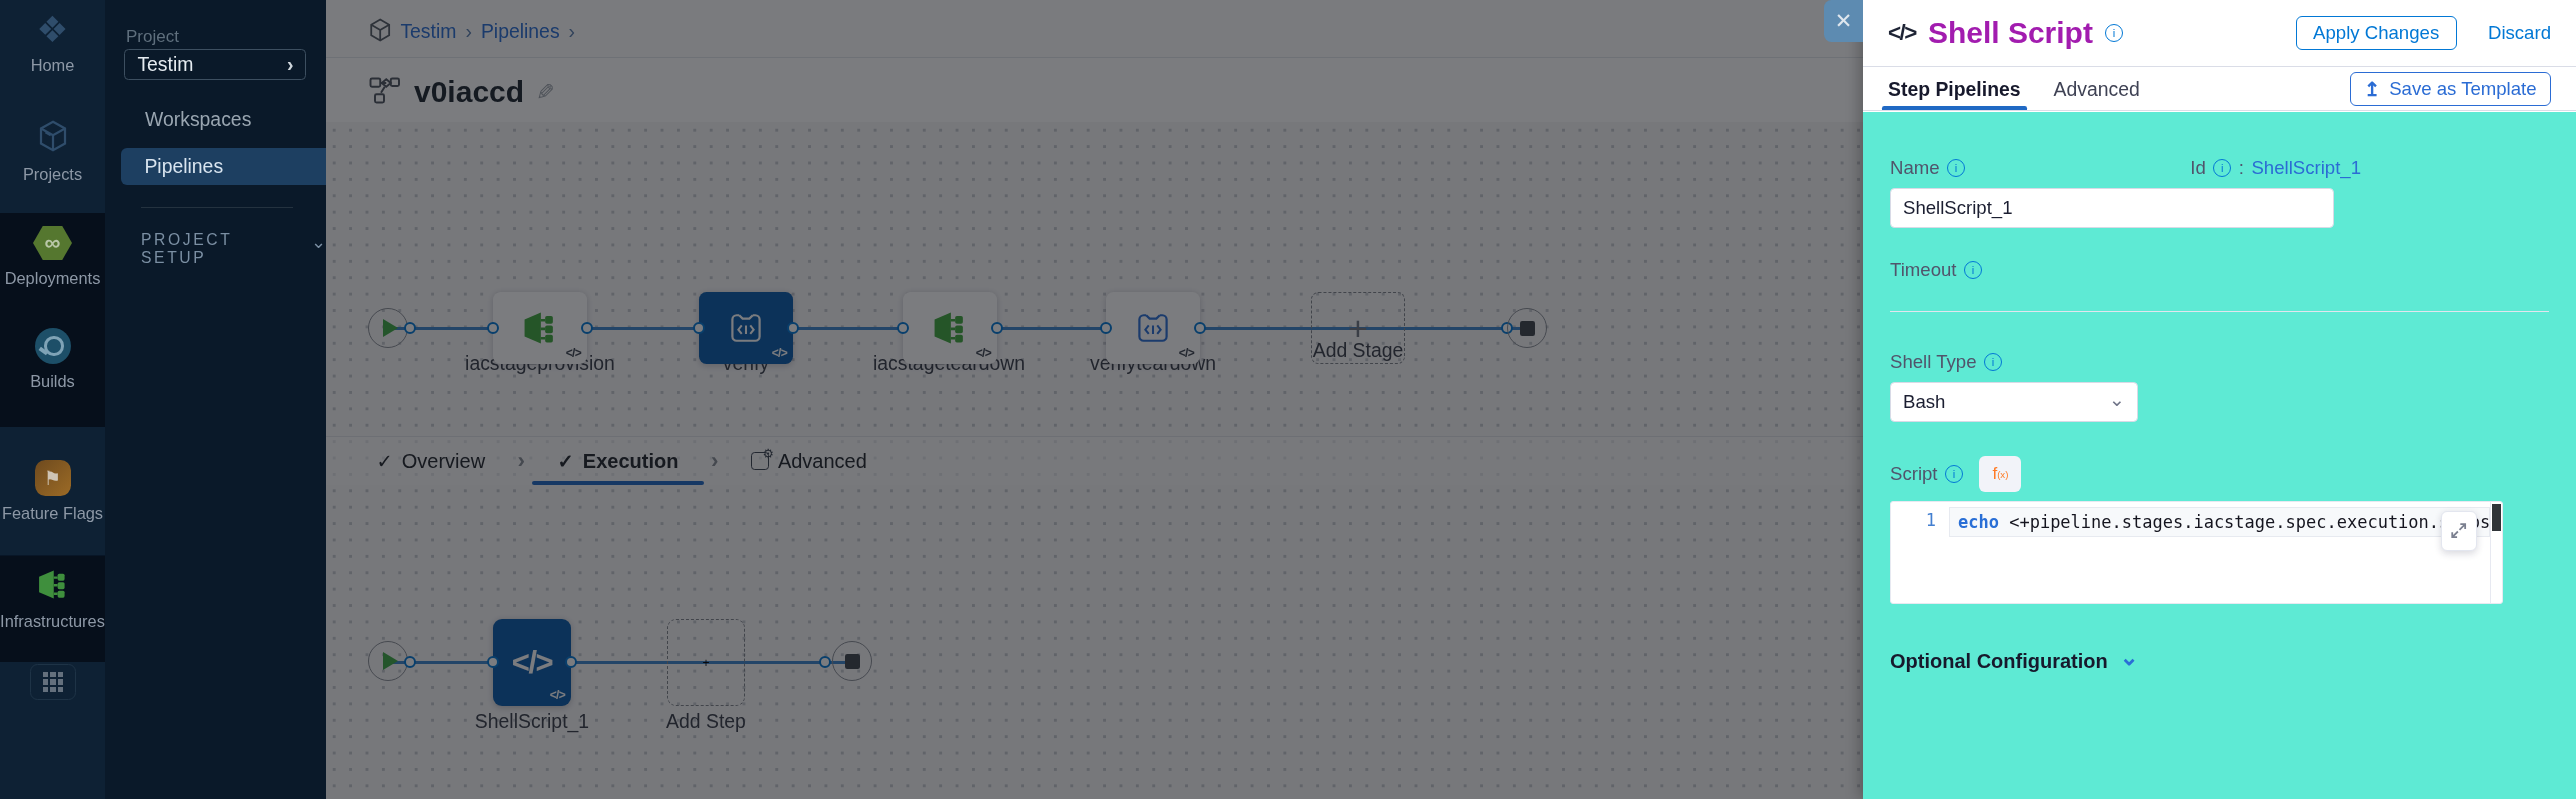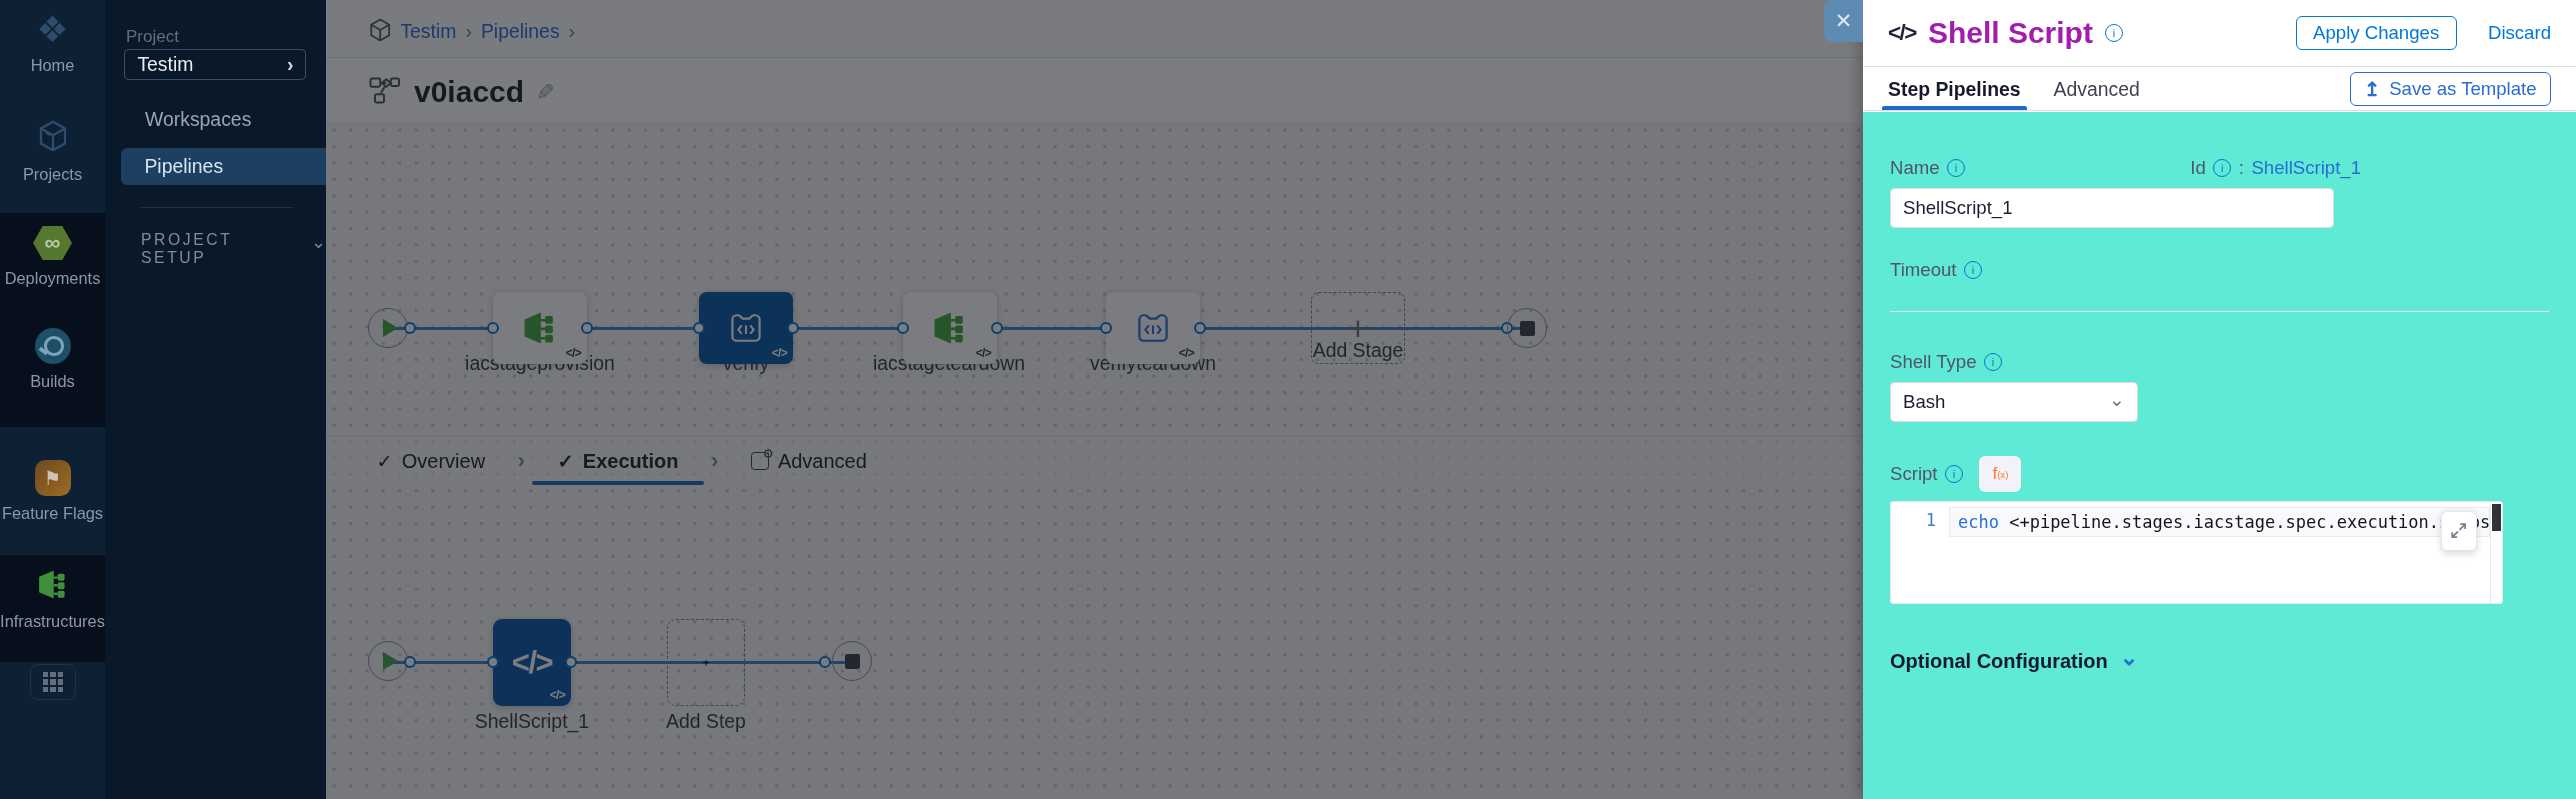--- a/index.html
+++ b/index.html
@@ -122,21 +122,21 @@
   .selbox { margin-top:9px; width:248px; height:40px; border:0.7px solid #d8dae6; border-radius:4.5px; background:#fff; display:flex; align-items:center; justify-content:space-between; padding:0 12px; cursor:pointer; }
   .selbox .val { font-size:18.6px; color:#1b1e31; }
   .selbox .chev { font-size:19.4px; color:#707488; margin-top:-6px; }
   .scriptrow { margin-top:34px; display:flex; align-items:center; gap:16.4px; }
   .fxbtn { width:42px; height:36px; background:#f2f3f9; border-radius:6px; display:flex; align-items:center; justify-content:center; color:#ff7b26; font-size:17px; cursor:pointer; }
   .fxbtn sub { font-size:9.7px; }
   .editor { position:relative; margin-top:9px; width:613px; height:103px; background:#fff; border:0.7px solid #e7e9f1; border-radius:3px; }
   .gutter { position:absolute; left:0; top:7.5px; width:45px; text-align:right; font-family:"DejaVu Sans Mono",monospace; font-size:17px; color:#437fd0; }
   .curline { position:absolute; left:58px; right:12px; top:4.5px; height:30px; background:#f7f9fb; border:0.7px solid #e7eaf0; }
   .codeline { position:absolute; left:67px; right:12.7px; top:9.7px; white-space:nowrap; overflow:hidden; font-family:"DejaVu Sans Mono",monospace; font-size:17px; color:#15151f; }
-  .codeline .kw { color:#2a6fd6; }
+  .codeline .kw { color:#2a6fd6;font-weight:bold; }
   .vtrack { position:absolute; right:11.2px; top:0; bottom:0; border-left:0.7px solid #e7e9f1; }
   .vthumb { position:absolute; right:0.7px; top:1.5px; width:9.7px; height:27px; background:#303438; cursor:pointer; }
   .expandbtn { position:absolute; right:25px; top:9px; width:36px; height:40px; background:#fff; border:0.7px solid #e3e6ef; border-radius:6px; box-shadow:0 2.2px 7.5px rgba(31,34,63,.16); display:flex; align-items:center; justify-content:center; cursor:pointer; }
   .optrow { margin-top:46px; display:flex; align-items:center; gap:12px; cursor:pointer; }
   .optrow .t { font-size:20px; font-weight:700; color:#17192c; }
   .optrow .c { font-size:22.4px; font-weight:700; color:#2a6fd6; margin-top:-7.5px; }
 
   .vicon-stroke { stroke:#fff; }
   .vicon-blue { stroke:#2a6fd6; }
 </style>

